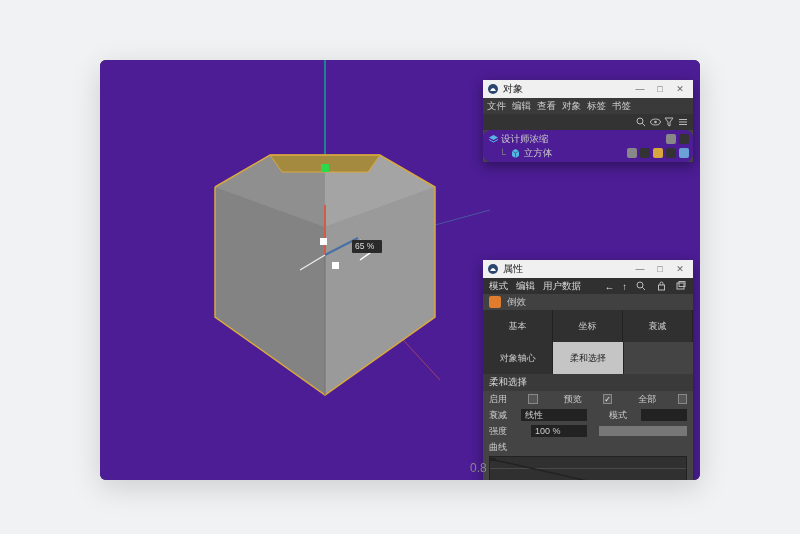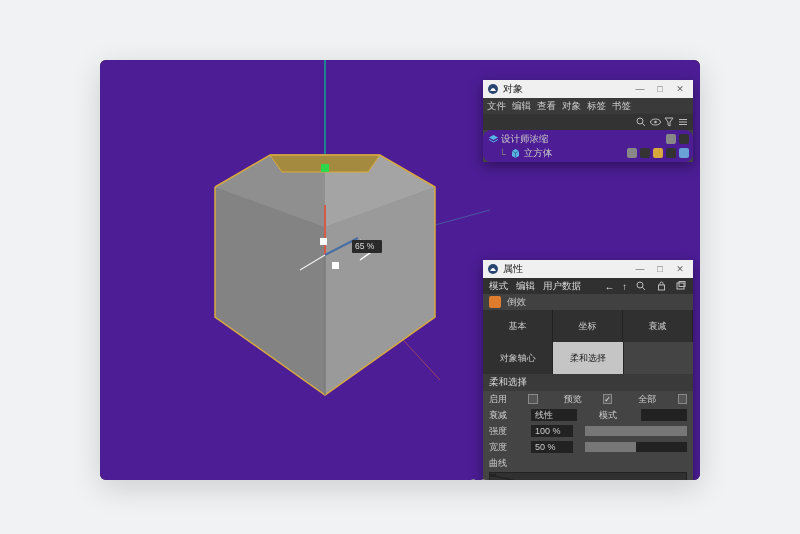--- a/index.html
+++ b/index.html
@@ -249,41 +249,34 @@
         <span class="field-label">启用</span>
         <span class="checkbox"></span>
         <span class="field-label" style="margin-left:14px">预览</span>
         <span class="checkbox checked"></span>
         <span class="field-label" style="margin-left:14px">全部</span>
         <span class="checkbox"></span>
       </div>
 
       <div class="field-row">
         <span class="field-label">衰减</span>
-        <input class="num-input" style="width: 46px;" value="线性">
+        <input class="num-input" style="width: 66px;" value="线性">
         <span class="field-label" style="margin-left:10px">模式</span>
         <input class="num-input" style="width: 46px;" value="">
       </div>
 
 
       <div class="field-row">
         <span class="field-label">强度</span>
-        <input class="num-input" style="width: 42px;" value="100 %">
+        <input class="num-input" style="width: 56px;" value="100 %">
         <div class="slider-bar">
             <div class="slider-fill" style="width:100%"></div>
           </div>
       </div>
 
-      <div class="field-row">
-        <span class="field-label">宽度</span>
-        <input class="num-input" style="width: 42px;" value="50 %">
-        <div class="slider-bar">
-            <div class="slider-fill" style="width:50%"></div>
-          </div>
-      </div>
 
       <div class="field-row" style="align-items:flex-end;height:auto;padding-top:2px">
         <span class="field-label">曲线</span>
       </div>
       <div class="graph">
         <span class="ylabel" style="top:4px">0.8</span>
         
         
         <svg width="100%" height="100%" viewBox="0 0 100 50" preserveAspectRatio="none">
           <line x1="0" y1="12" x2="100" y2="12" stroke="#555" stroke-width="0.5"></line>

